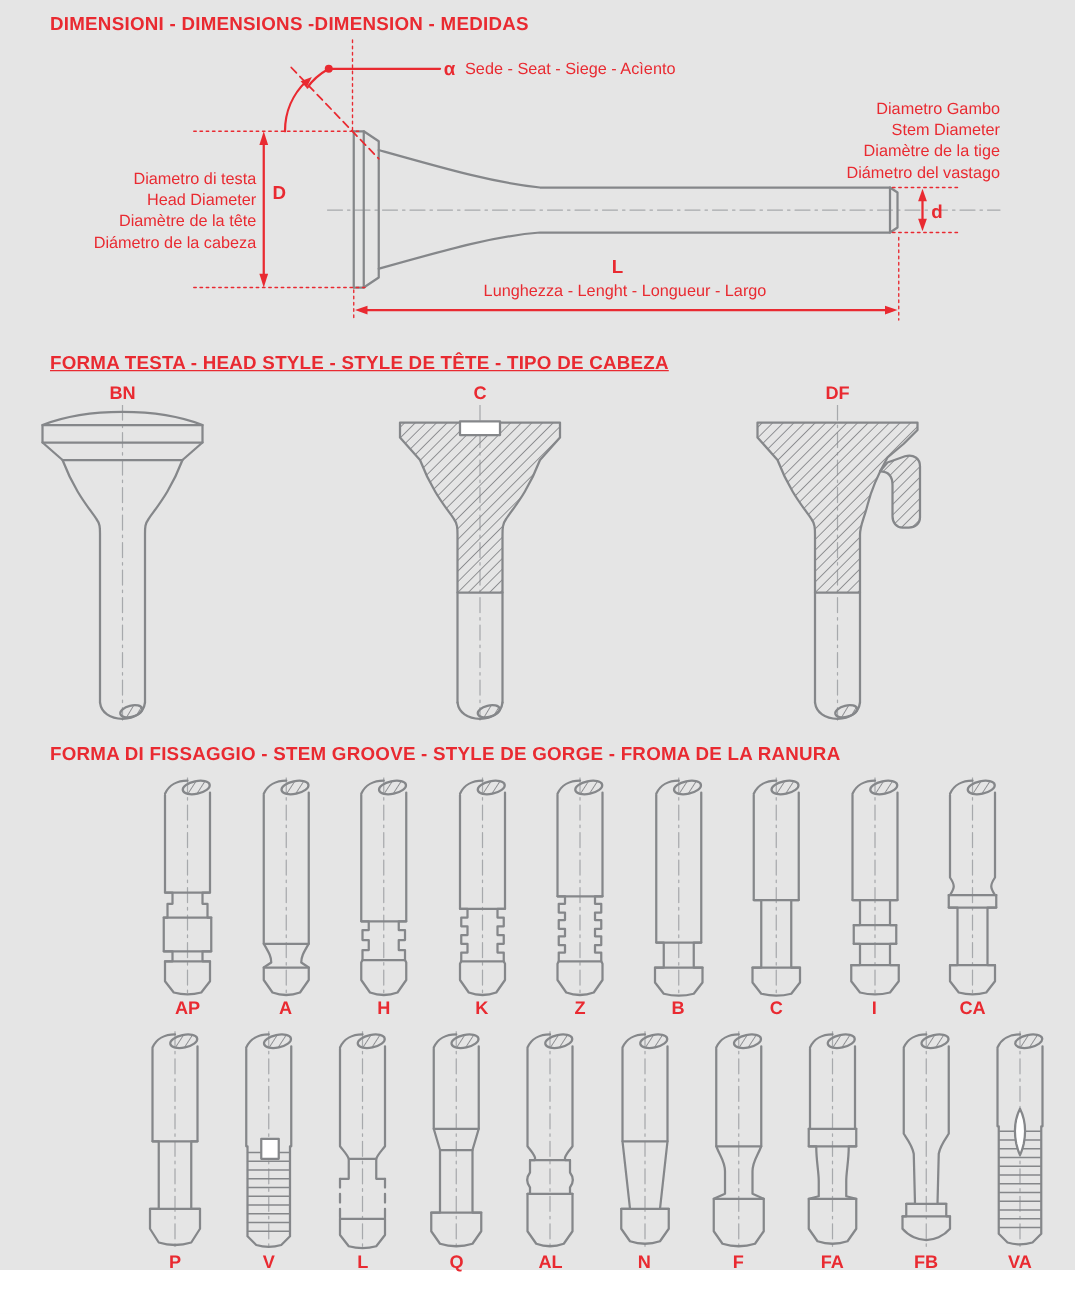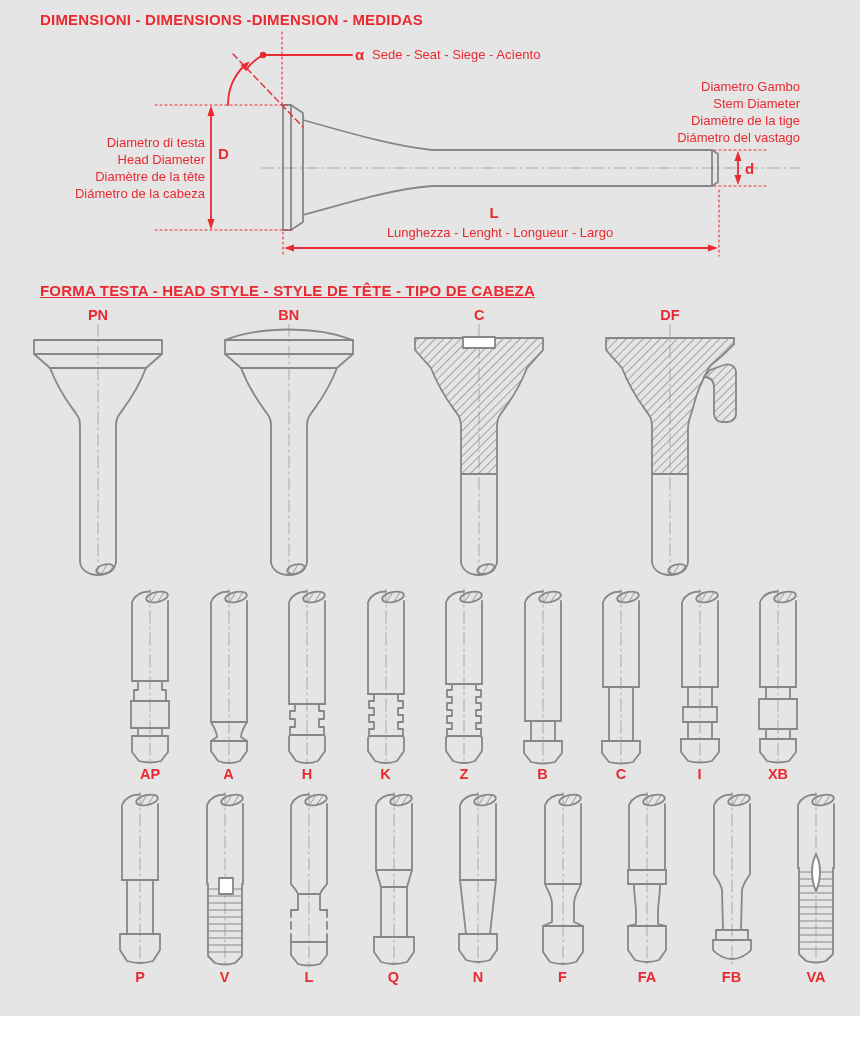--- a/index.html
+++ b/index.html
@@ -98,32 +98,20 @@
     <polygon class="rfill" points="284,220 294,216.5 294,223.5"></polygon>
     <polygon class="rfill" points="718,220 708,216.5 708,223.5"></polygon>
     <text class="ann sym" x="494" y="190" text-anchor="middle">L</text>
     <text class="ann" x="500" y="209" text-anchor="middle">Lunghezza - Lenght - Longueur - Largo</text>
   </svg>
 
   <div class="sec-title t2">FORMA TESTA - HEAD STYLE - STYLE DE TÊTE - TIPO DE CABEZA</div>
 
   <div class="heads-row">
     <div class="head-fig">
-      <span class="code">PN</span>
-      <svg class="g" width="144" height="255" viewBox="0 0 144 255">
-        <line class="cl" x1="72" y1="0" x2="72" y2="252"></line>
-        <path d="M8,16 H136 V30 H8 Z"></path>
-        <path d="M8,30 L24,44 H120 L136,30"></path>
-        <path d="M24,44 C34,70 45,82 51,91 C54,95 54,98 54,103 V238"></path>
-        <path d="M120,44 C110,70 99,82 93,91 C90,95 90,98 90,103 V238"></path>
-        <path d="M54,238 C55,246 62,251 72,251 C82,251 89,246 90,238"></path>
-        <ellipse class="hf" cx="79" cy="245" rx="9" ry="4.5" transform="rotate(-14 79 245)"></ellipse>
-      </svg>
-    </div>
-    <div class="head-fig">
       <span class="code">BN</span>
       <svg class="g" width="144" height="255" viewBox="0 0 144 255">
         <line class="cl" x1="72" y1="0" x2="72" y2="252"></line>
         <path d="M8,16 C44,2 100,2 136,16"></path>
         <path d="M8,16 H136 V30 H8 Z"></path>
         <path d="M8,30 L24,44 H120 L136,30"></path>
         <path d="M24,44 C34,70 45,82 51,91 C54,95 54,98 54,103 V238"></path>
         <path d="M120,44 C110,70 99,82 93,91 C90,95 90,98 90,103 V238"></path>
         <path d="M54,238 C55,246 62,251 72,251 C82,251 89,246 90,238"></path>
         <ellipse class="hf" cx="79" cy="245" rx="9" ry="4.5" transform="rotate(-14 79 245)"></ellipse>
@@ -146,20 +134,21 @@
         <line class="cl" x1="72" y1="0" x2="72" y2="252"></line>
         <path class="hf" d="M8,14 H136 V20 L125,31 L112,42 C103,58 99,68 96,80 C93,92 90,96 90,104 V150 H54 V104 C54,99 54,95 51,91 C45,82 34,70 24,44 L8,26 Z"></path>
         <path class="hf" d="M112,46 L126,41 C133,39 138,43 138,49 V90 C138,95 134,98 129,98 H124 C119,98 116,94 116,89 V64 C116,56 112,53 106,53 Z"></path>
         <path d="M54,150 V238 M90,150 V238"></path>
         <path d="M54,238 C55,246 62,251 72,251 C82,251 89,246 90,238"></path>
         <ellipse class="hf" cx="79" cy="245" rx="9" ry="4.5" transform="rotate(-14 79 245)"></ellipse>
       </svg>
     </div>
   </div>
 
+  <div class="sec-title t3">FORMA DI FISSAGGIO - STEM GROOVE - STYLE DE GORGE - FROMA DE LA RANURA</div>
 
   <div class="stems-row row1">
 
     <div class="stem-fig">
       <svg class="g" width="64" height="176" viewBox="0 0 64 176">
         <line class="cl" x1="32" y1="0" x2="32" y2="176"></line>
         <path d="M14,13 C17,6 24,2.5 32,2.5"></path>
         <ellipse class="hf" cx="39" cy="8" rx="11" ry="5" transform="rotate(-12 39 8)"></ellipse>
         <path d="M14,14 V92 L20,92 V101 L16,101 V112 L13,112 V139 L20,139 V147 L14,147 V163 L21,172 Q32,175 43,172 L50,163 V147 L44,147 V139 L51,139 V112 L48,112 V101 L44,101 V92 L50,92 V12"></path>
         <line x1="14" y1="92" x2="50" y2="92"></line>
@@ -249,34 +238,33 @@
         <ellipse class="hf" cx="39" cy="8" rx="11" ry="5" transform="rotate(-12 39 8)"></ellipse>
         <path d="M14,14 V98 L20,98 V118 L15,118 V133 L20,133 V150 L13,150 V163 L20,172 Q32,175 44,172 L51,163 V150 L44,150 V133 L49,133 V118 L44,118 V98 L50,98 V12"></path>
         <line x1="14" y1="98" x2="50" y2="98"></line>
           <line x1="15" y1="118" x2="49" y2="118"></line>
           <line x1="15" y1="133" x2="49" y2="133"></line>
           <line x1="13" y1="150" x2="51" y2="150"></line>
       </svg>
       <span class="code">I</span>
     </div>
 
-    <div class="stem-fig">
-      <svg class="g" width="64" height="176" viewBox="0 0 64 176">
-        <line class="cl" x1="32" y1="0" x2="32" y2="176"></line>
-        <path d="M14,13 C17,6 24,2.5 32,2.5"></path>
-        <ellipse class="hf" cx="39" cy="8" rx="11" ry="5" transform="rotate(-12 39 8)"></ellipse>
-        <path d="M14,14 V98 L20,98 V110 L13,110 V140 L20,140 V150 L14,150 V163 L21,172 Q32,175 43,172 L50,163 V150 L44,150 V140 L51,140 V110 L44,110 V98 L50,98 V12"></path>
-        <line x1="14" y1="98" x2="50" y2="98"></line>
-          <line x1="13" y1="110" x2="51" y2="110"></line>
-          <line x1="13" y1="140" x2="51" y2="140"></line>
+
+    <div class="stem-fig">
+      <svg class="g" width="64" height="176" viewBox="0 0 64 176">
+        <line class="cl" x1="32" y1="0" x2="32" y2="176"></line>
+        <path d="M14,13 C17,6 24,2.5 32,2.5"></path>
+        <ellipse class="hf" cx="39" cy="8" rx="11" ry="5" transform="rotate(-12 39 8)"></ellipse>
+        <path d="M14,14 V80 C18,86 18,88 14,94 L13,94 V104 L20,104 V150 L14,150 V163 L21,172 Q32,175 43,172 L50,163 V150 L44,150 V104 L51,104 V94 L50,94 C46,88 46,86 50,80 V12"></path>
+        <line x1="13" y1="94" x2="51" y2="94"></line>
+          <line x1="13" y1="104" x2="51" y2="104"></line>
           <line x1="14" y1="150" x2="50" y2="150"></line>
       </svg>
-      <span class="code">XB</span>
-    </div>
-
+      <span class="code">CA</span>
+    </div>
   </div>
 
   <div class="stems-row row2">
 
     <div class="stem-fig">
       <svg class="g" width="64" height="176" viewBox="0 0 64 176">
         <line class="cl" x1="32" y1="0" x2="32" y2="176"></line>
         <path d="M14,13 C17,6 24,2.5 32,2.5"></path>
         <ellipse class="hf" cx="39" cy="8" rx="11" ry="5" transform="rotate(-12 39 8)"></ellipse>
         <path d="M14,14 V88 L19,88 V142 L12,142 V158 L19,169 Q32,173 45,169 L52,158 V142 L45,142 V88 L50,88 V12"></path>
@@ -329,20 +317,31 @@
         <path d="M14,13 C17,6 24,2.5 32,2.5"></path>
         <ellipse class="hf" cx="39" cy="8" rx="11" ry="5" transform="rotate(-12 39 8)"></ellipse>
         <path d="M14,14 V78 L19,95 V145 L12,145 V160 L19,170 Q32,174 45,170 L52,160 V145 L45,145 V95 L50,78 V12"></path>
         <line x1="14" y1="78" x2="50" y2="78"></line>
           <line x1="19" y1="95" x2="45" y2="95"></line>
           <line x1="12" y1="145" x2="52" y2="145"></line>
       </svg>
       <span class="code">Q</span>
     </div>
 
+    <div class="stem-fig">
+      <svg class="g" width="64" height="176" viewBox="0 0 64 176">
+        <line class="cl" x1="32" y1="0" x2="32" y2="176"></line>
+        <path d="M14,13 C17,6 24,2.5 32,2.5"></path>
+        <ellipse class="hf" cx="39" cy="8" rx="11" ry="5" transform="rotate(-12 39 8)"></ellipse>
+        <path d="M14,14 V92 C17,96 19,98 20,101 V103 L16,103 V113 C13,117 13,121 16,125 V130 L14,130 V160 L21,170 Q32,174 43,170 L50,160 V130 L48,130 V125 C51,121 51,117 48,113 V103 L44,103 V101 C45,98 47,96 50,92 V12"></path>
+        <line x1="16" y1="103" x2="48" y2="103"></line>
+          <line x1="14" y1="130" x2="50" y2="130"></line>
+      </svg>
+      <span class="code">AL</span>
+    </div>
 
 
     <div class="stem-fig">
       <svg class="g" width="64" height="176" viewBox="0 0 64 176">
         <line class="cl" x1="32" y1="0" x2="32" y2="176"></line>
         <path d="M14,13 C17,6 24,2.5 32,2.5"></path>
         <ellipse class="hf" cx="39" cy="8" rx="11" ry="5" transform="rotate(-12 39 8)"></ellipse>
         <path d="M14,14 V88 L20,142 L13,142 V158 L20,168 Q32,172 44,168 L51,158 V142 L44,142 L50,88 V12"></path>
         <line x1="14" y1="88" x2="50" y2="88"></line>
           <line x1="13" y1="142" x2="51" y2="142"></line>

